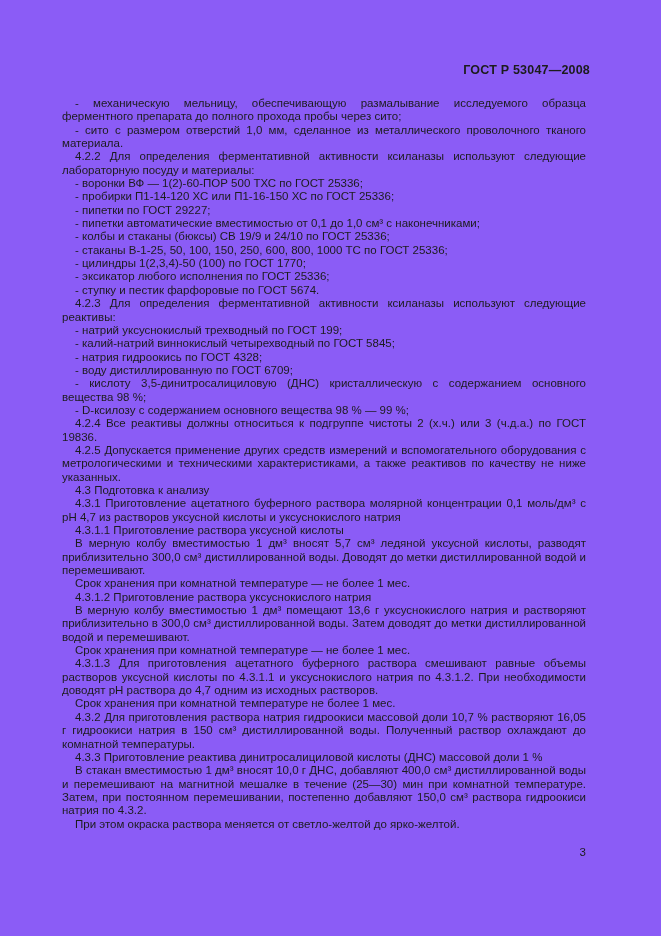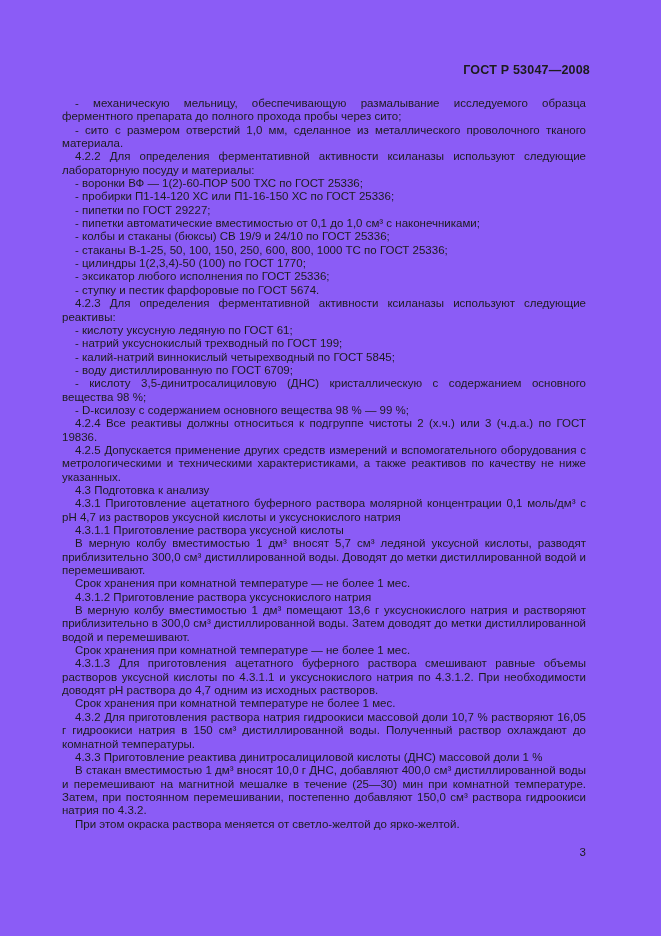--- a/index.html
+++ b/index.html
@@ -66,23 +66,23 @@
     <p class="list">- воронки ВФ — 1(2)-60-ПОР 500 ТХС по ГОСТ 25336;</p>
     <p class="list">- пробирки П1-14-120 ХС или П1-16-150 ХС по ГОСТ 25336;</p>
     <p class="list">- пипетки по ГОСТ 29227;</p>
     <p class="list">- пипетки автоматические вместимостью от 0,1 до 1,0 см³ с наконечниками;</p>
     <p class="list">- колбы и стаканы (бюксы) СВ 19/9 и 24/10 по ГОСТ 25336;</p>
     <p class="list">- стаканы В-1-25, 50, 100, 150, 250, 600, 800, 1000 ТС по ГОСТ 25336;</p>
     <p class="list">- цилиндры 1(2,3,4)-50 (100) по ГОСТ 1770;</p>
     <p class="list">- эксикатор любого исполнения по ГОСТ 25336;</p>
     <p class="list">- ступку и пестик фарфоровые по ГОСТ 5674.</p>
     <p class="body">4.2.3 Для определения ферментативной активности ксиланазы используют следующие реактивы:</p>
-    <p class="list">- кислоту уксусную ледяную по ГОСТ 61;</p>
     <p class="list">- натрий уксуснокислый трехводный по ГОСТ 199;</p>
     <p class="list">- калий-натрий виннокислый четырехводный по ГОСТ 5845;</p>
+    <p class="list">- натрия гидроокись по ГОСТ 4328;</p>
     <p class="list">- воду дистиллированную по ГОСТ 6709;</p>
     <p class="list">- кислоту 3,5-динитросалициловую (ДНС) кристаллическую с содержанием основного вещества 98 %;</p>
     <p class="list">- D-ксилозу с содержанием основного вещества 98 % — 99 %;</p>
     <p class="body">4.2.4 Все реактивы должны относиться к подгруппе чистоты 2 (х.ч.) или 3 (ч.д.а.) по ГОСТ 19836.</p>
     <p class="body">4.2.5 Допускается применение других средств измерений и вспомогательного оборудования с метрологическими и техническими характеристиками, а также реактивов по качеству не ниже указанных.</p>
     <p class="heading">4.3 Подготовка к анализу</p>
     <p class="heading">4.3.1 Приготовление ацетатного буферного раствора молярной концентрации 0,1 моль/дм³ с pH 4,7 из растворов уксусной кислоты и уксуснокислого натрия</p>
     <p class="body">4.3.1.1 Приготовление раствора уксусной кислоты</p>
     <p class="body">В мерную колбу вместимостью 1 дм³ вносят 5,7 см³ ледяной уксусной кислоты, разводят приблизительно 300,0 см³ дистиллированной воды. Доводят до метки дистиллированной водой и перемешивают.</p>
     <p class="body">Срок хранения при комнатной температуре — не более 1 мес.</p>

